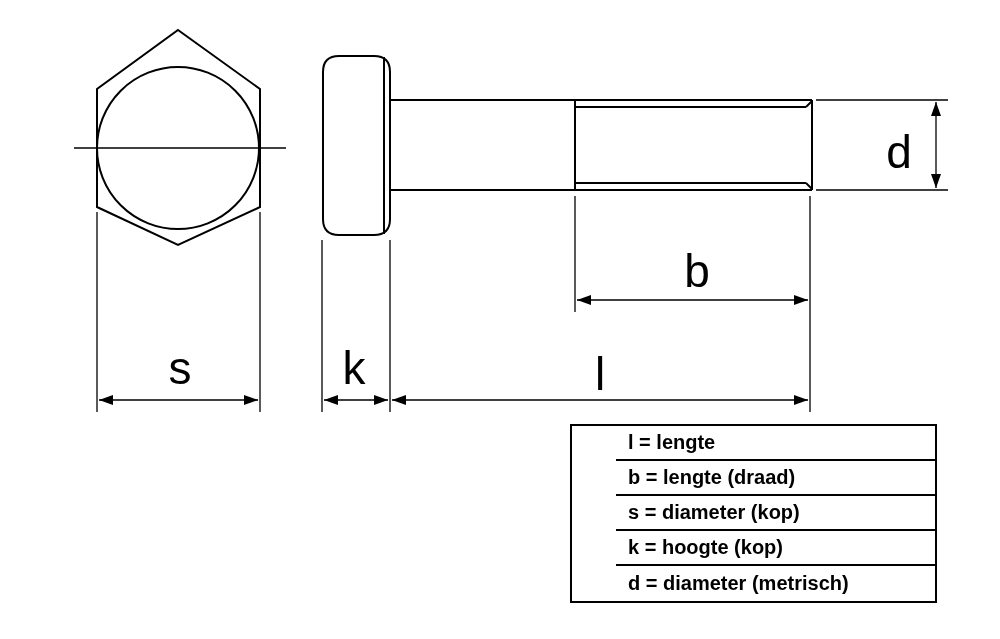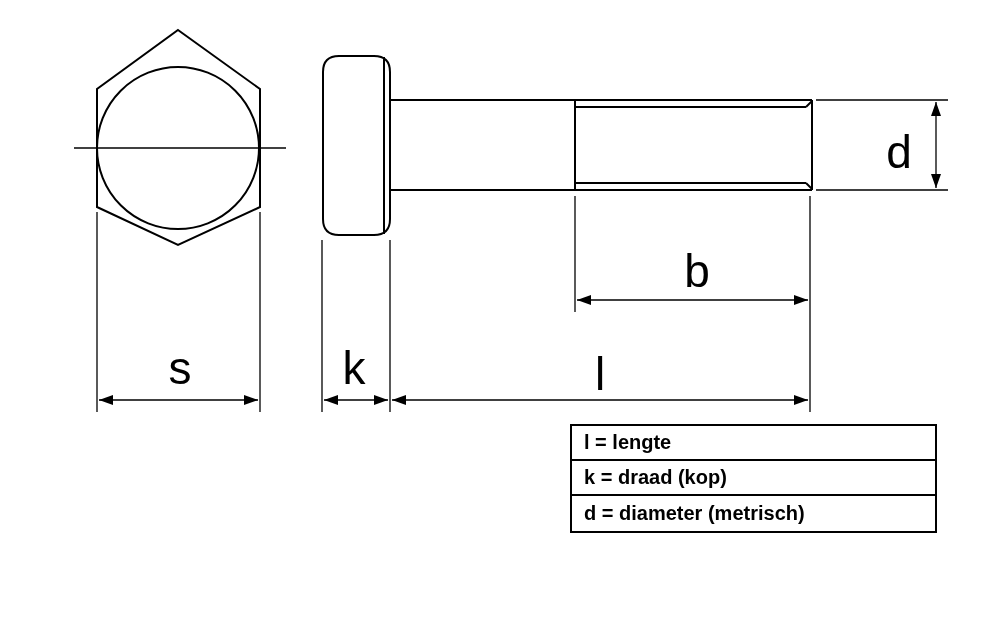--- a/index.html
+++ b/index.html
@@ -21,20 +21,21 @@
     fill: #000000;
   }
   .legend {
     position: absolute;
     left: 570px;
     top: 424px;
     width: 367px;
     border: 2px solid #000000;
     box-sizing: border-box;
     background: #ffffff;
+    padding-left: 44px;
   }
   .legend-row {
     height: 35px;
     box-sizing: border-box;
     border-bottom: 2px solid #000000;
     display: flex;
     align-items: center;
     padding-left: 12px;
     font-size: 20px;
     font-weight: bold;
@@ -89,17 +90,19 @@
     <text class="dimlabel" x="697" y="287" text-anchor="middle">b</text>
 
     <line class="thin" x1="816" y1="100" x2="948" y2="100"></line>
     <line class="thin" x1="816" y1="190" x2="948" y2="190"></line>
     <line class="dim" x1="936" y1="102" x2="936" y2="188"></line>
     <text class="dimlabel" x="899" y="168" text-anchor="middle">d</text>
   </svg>
 
   <div class="legend">
     <div class="legend-row">l = lengte</div>
-    <div class="legend-row">k = draad (kop)</div>
+    <div class="legend-row">b = lengte (draad)</div>
+    <div class="legend-row">s = diameter (kop)</div>
+    <div class="legend-row">k = hoogte (kop)</div>
     <div class="legend-row">d = diameter (metrisch)</div>
   </div>
 
 </div>
 
 </body></html>

